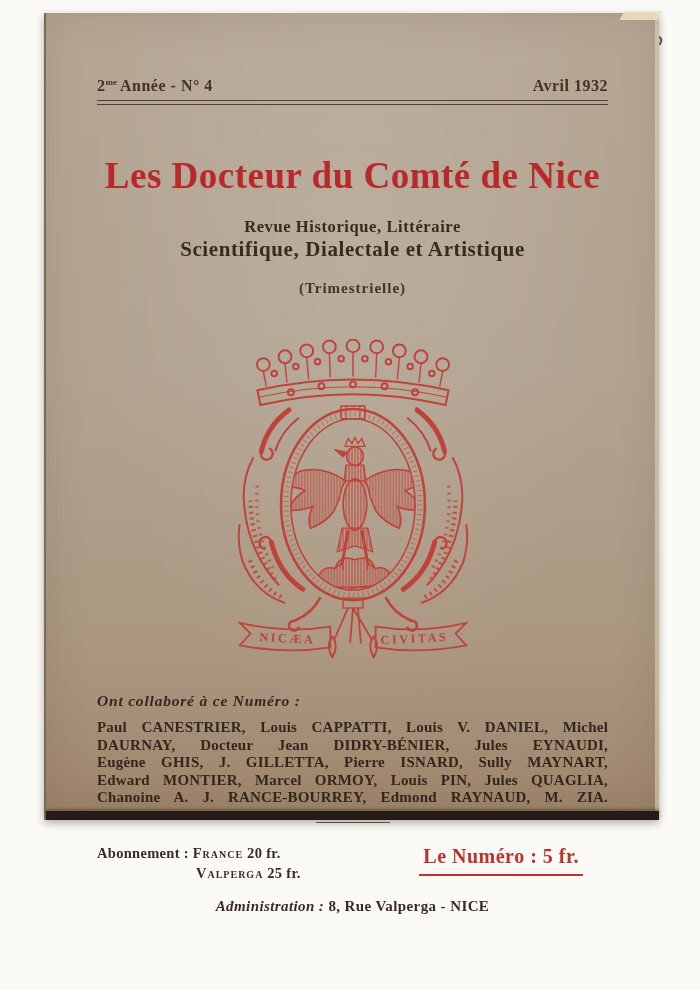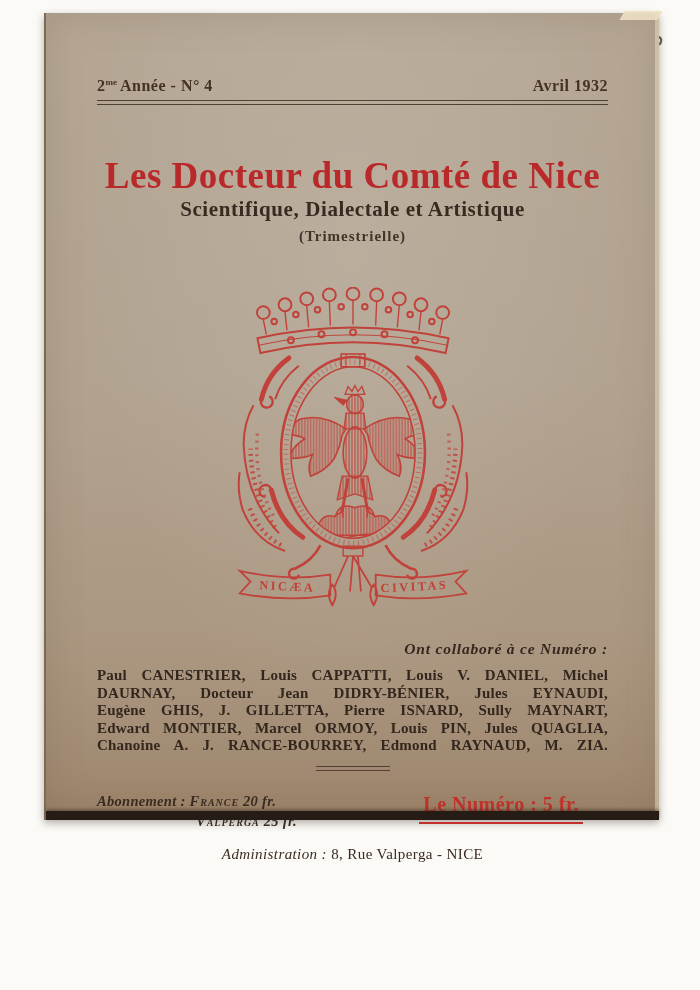--- a/index.html
+++ b/index.html
@@ -34,44 +34,44 @@
     margin-top:64px;font-weight:bold;font-size:16px;color:#443226;letter-spacing:.5px;}
   .mast-row sup{font-size:9px;letter-spacing:0;}
   .mast-rest{margin-left:3px;}
   .rule-double{height:3px;border-top:1.5px solid #3e2e24;border-bottom:1px solid #3e2e24;margin-top:5px;opacity:.85;}
 
   
   .title{margin-top:50px;text-align:center;font-weight:bold;font-size:37px;line-height:42px;
     color:#b9292a;letter-spacing:.5px;}
   .subtitle{margin-top:20px;text-align:center;font-weight:bold;font-size:16.5px;color:#382a20;letter-spacing:.6px;}
   .subtitle2{margin-top:0;text-align:center;font-weight:bold;font-size:21px;color:#382a20;letter-spacing:.6px;}
-  .trimestrielle{margin-top:6px;text-align:center;font-weight:bold;font-size:15px;color:#43332a;letter-spacing:1px;}
+  .trimestrielle{margin-top:18px;text-align:center;font-weight:bold;font-size:15px;color:#43332a;letter-spacing:1px;}
 
   
   .emblem-wrap{margin-top:42px;text-align:center;}
   .emblem-wrap svg{display:inline-block;}
 
   
-  .collab-head{margin-top:14px;text-align:right;font-style:italic;font-weight:bold;
+  .collab-head{margin-top:14px;text-align:left;font-style:italic;font-weight:bold;
     font-size:15.5px;color:#35271e;letter-spacing:.8px;}
   .contrib{margin-top:9px;font-size:15px;line-height:17.5px;font-weight:bold;color:#33261d;letter-spacing:.2px;}
   .contrib div{text-align:justify;text-align-last:justify;}
 
   .divider-short{width:74px;margin:11px auto 0;height:3px;
     border-top:1.5px solid #3e2e24;border-bottom:1px solid #3e2e24;opacity:.8;}
 
   
   .price-row{display:flex;justify-content:space-between;margin-top:22px;}
-  .abo{font-size:14.5px;font-weight:bold;color:#3a2b21;letter-spacing:.3px;font-style:italic;}
+  .abo{font-size:14.5px;font-weight:bold;color:#3a2b21;letter-spacing:.3px;}
   .abo .sc{font-variant:small-caps;letter-spacing:1px;}
   .abo-line2{margin-left:99px;margin-top:3px;}
   .numero{font-size:20px;font-weight:bold;color:#c2302a;letter-spacing:.5px;
     border-bottom:2.5px solid #c2302a;padding:0 4px 6px 4px;align-self:flex-start;margin-right:25px;}
 
-  .admin{margin-top:16px;text-align:center;font-size:15px;font-weight:normal;color:#3a2b21;letter-spacing:.4px;}
+  .admin{margin-top:16px;text-align:center;font-size:15px;font-weight:bold;color:#3a2b21;letter-spacing:.4px;}
   .admin .it{font-style:italic;}
 
   .pencil{position:absolute;left:572px;top:28px;}
 </style>
 </head>
 <body>
 
 <div class="page">
 
   <svg class="pencil" width="92" height="42" viewBox="0 0 92 42">
@@ -88,20 +88,21 @@
 
       <div class="mast-row">
         <div>
           <span>2</span><sup>me</sup><span class="mast-rest">Année - N° 4</span>
         </div>
         <div>Avril 1932</div>
       </div>
       <div class="rule-double"></div>
 
       <div class="title">Les Docteur du Comté de Nice</div>
+      <div class="subtitle">Revue Historique, Littéraire</div>
       <div class="subtitle2">Scientifique, Dialectale et Artistique</div>
       <div class="trimestrielle">(Trimestrielle)</div>
 
       <div class="emblem-wrap">
         <svg width="250" height="335" viewBox="0 0 250 340">
           <defs>
             <pattern id="hatch" width="3" height="3" patternUnits="userSpaceOnUse">
               <line x1="1" y1="0" x2="1" y2="3" stroke="#c0423a" stroke-width="1.1"></line>
             </pattern>
             <clipPath id="ovalClip">

